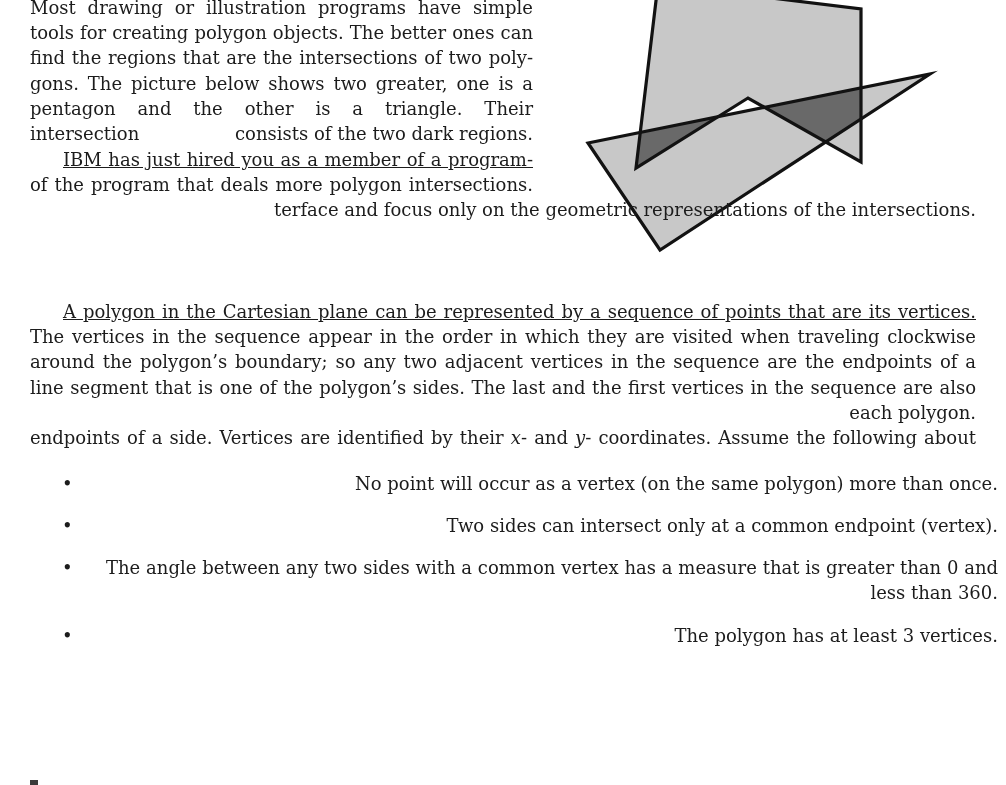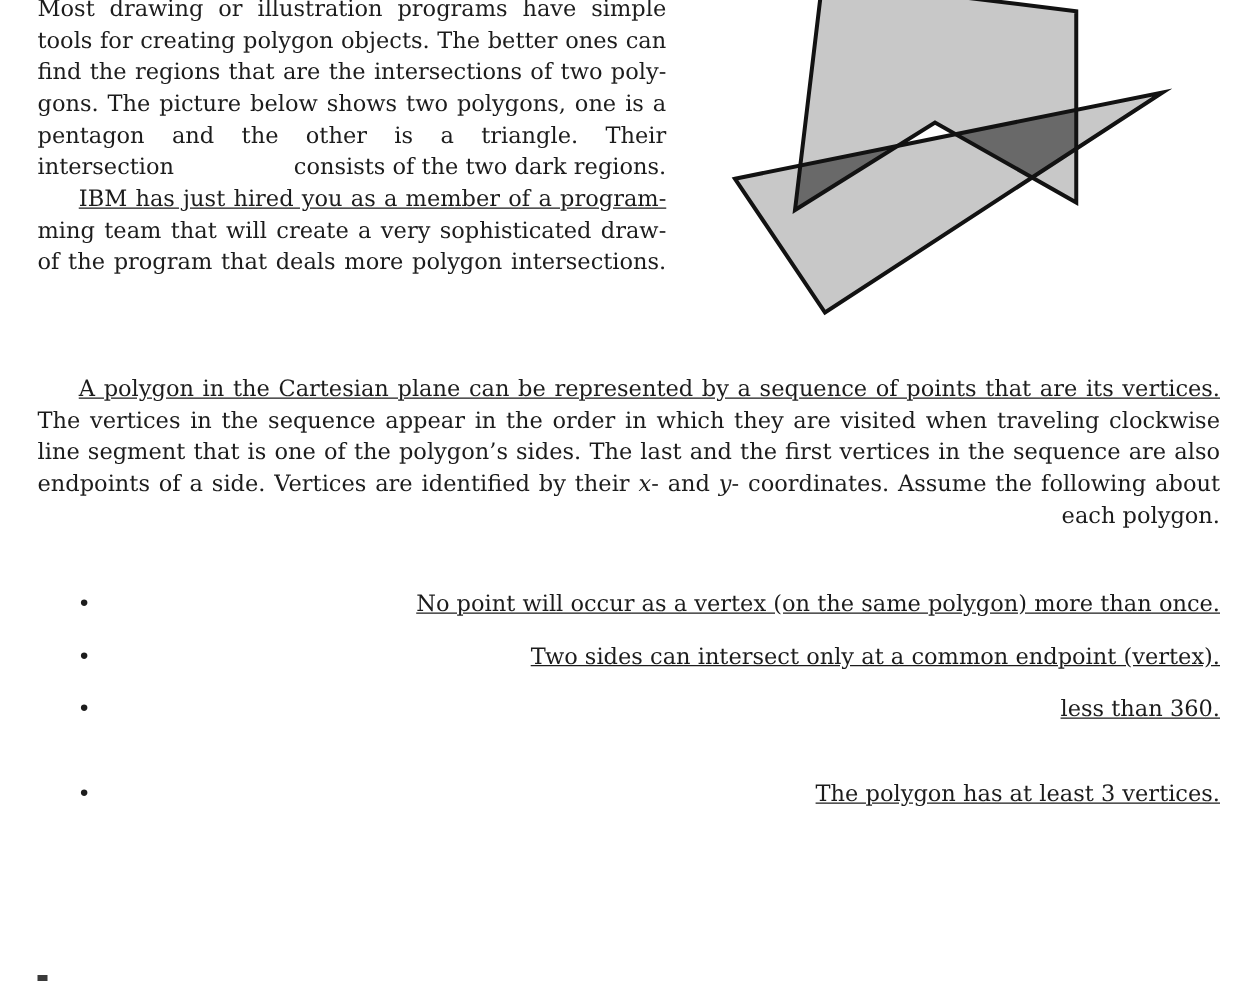--- a/index.html
+++ b/index.html
@@ -37,21 +37,21 @@
   .para.narrow { width: 503px; }
   .ln   { height: 25.2px; white-space: nowrap; }
   .ln.just { white-space: normal; text-align: justify; text-align-last: justify; }
   .ln.last { text-align: right; }
   .ln.nw { width: 503px; }
   .ind { text-indent: 33px; text-decoration: underline; }
   .math-var { font-style: italic; }
 
   .bullet-item { position: absolute; left: 30px; width: 946px; }
   .bullet-item .marker { position: absolute; left: 32px; top: 0; height: 25.2px; }
-  .bullet-item .btext { margin-left: 54px; width: 892px; text-decoration: underline; }
+  .bullet-item .btext { margin-left: 76px; width: 892px; }
 
   .cut-glyph {
     position: absolute;
     left: 30px; top: 780px;
     width: 8px; height: 5px;
     background: #3a3a3a;
   }
 </style>
 </head>
 <body>
@@ -64,54 +64,56 @@
     <polygon class="poly-dark" points="640,132 718,117 636,168"></polygon>
     <polygon class="poly-dark" points="765,107 861,88 861,119 826,142"></polygon>
     <polygon class="poly-outline" points="658,-16 861,9 861,162 748,98 636,168"></polygon>
     <polygon class="poly-outline" points="588,143 930,74 660,250"></polygon>
   </svg>
 
   <div class="para narrow" style="top:-5px">
     <div class="ln just">Most drawing or illustration programs have simple</div>
     <div class="ln just">tools for creating polygon objects. The better ones can</div>
     <div class="ln just">find the regions that are the intersections of two poly-</div>
-    <div class="ln just">gons. The picture below shows two polygons, one is a</div>
+    <div class="ln just">gons. The picture below shows two greater, one is a</div>
     <div class="ln just">pentagon and the other is a triangle. Their intersection</div>
     <div class="ln last">consists of the two dark regions.</div>
   </div>
 
   <div class="para" style="top:147px">
     <div class="ln just nw ind">IBM has just hired you as a member of a program-</div>
-    <div class="ln just nw">ming team that will create a very sophisticated draw-</div>
     <div class="ln just nw">of the program that deals more polygon intersections.</div>
+    <div class="ln last">terface and focus only on the geometric representations of the intersections.</div>
   </div>
 
   <div class="para" style="top:299px">
     <div class="ln just ind">A polygon in the Cartesian plane can be represented by a sequence of points that are its vertices.</div>
     <div class="ln just">The vertices in the sequence appear in the order in which they are visited when traveling clockwise</div>
+    <div class="ln just">around the polygon’s boundary; so any two adjacent vertices in the sequence are the endpoints of a</div>
     <div class="ln just">line segment that is one of the polygon’s sides. The last and the first vertices in the sequence are also</div>
+    <div class="ln last">each polygon.</div>
     <div class="ln just"><span>endpoints of a side. Vertices are identified by their </span><span class="math-var">x</span><span>- and </span><span class="math-var">y</span><span>- coordinates. Assume the following about</span></div>
-    <div class="ln last">each polygon.</div>
   </div>
 
   <div class="bullet-item" style="top:471px">
     <span class="marker">•</span>
     <div class="btext">
       <div class="ln last">No point will occur as a vertex (on the same polygon) more than once.</div>
     </div>
   </div>
   <div class="bullet-item" style="top:513px">
     <span class="marker">•</span>
     <div class="btext">
       <div class="ln last">Two sides can intersect only at a common endpoint (vertex).</div>
     </div>
   </div>
   <div class="bullet-item" style="top:555px">
     <span class="marker">•</span>
     <div class="btext">
+      <div class="ln just">The angle between any two sides with a common vertex has a measure that is greater than 0 and</div>
       <div class="ln last">less than 360.</div>
     </div>
   </div>
   <div class="bullet-item" style="top:623px">
     <span class="marker">•</span>
     <div class="btext">
       <div class="ln last">The polygon has at least 3 vertices.</div>
     </div>
   </div>
 

